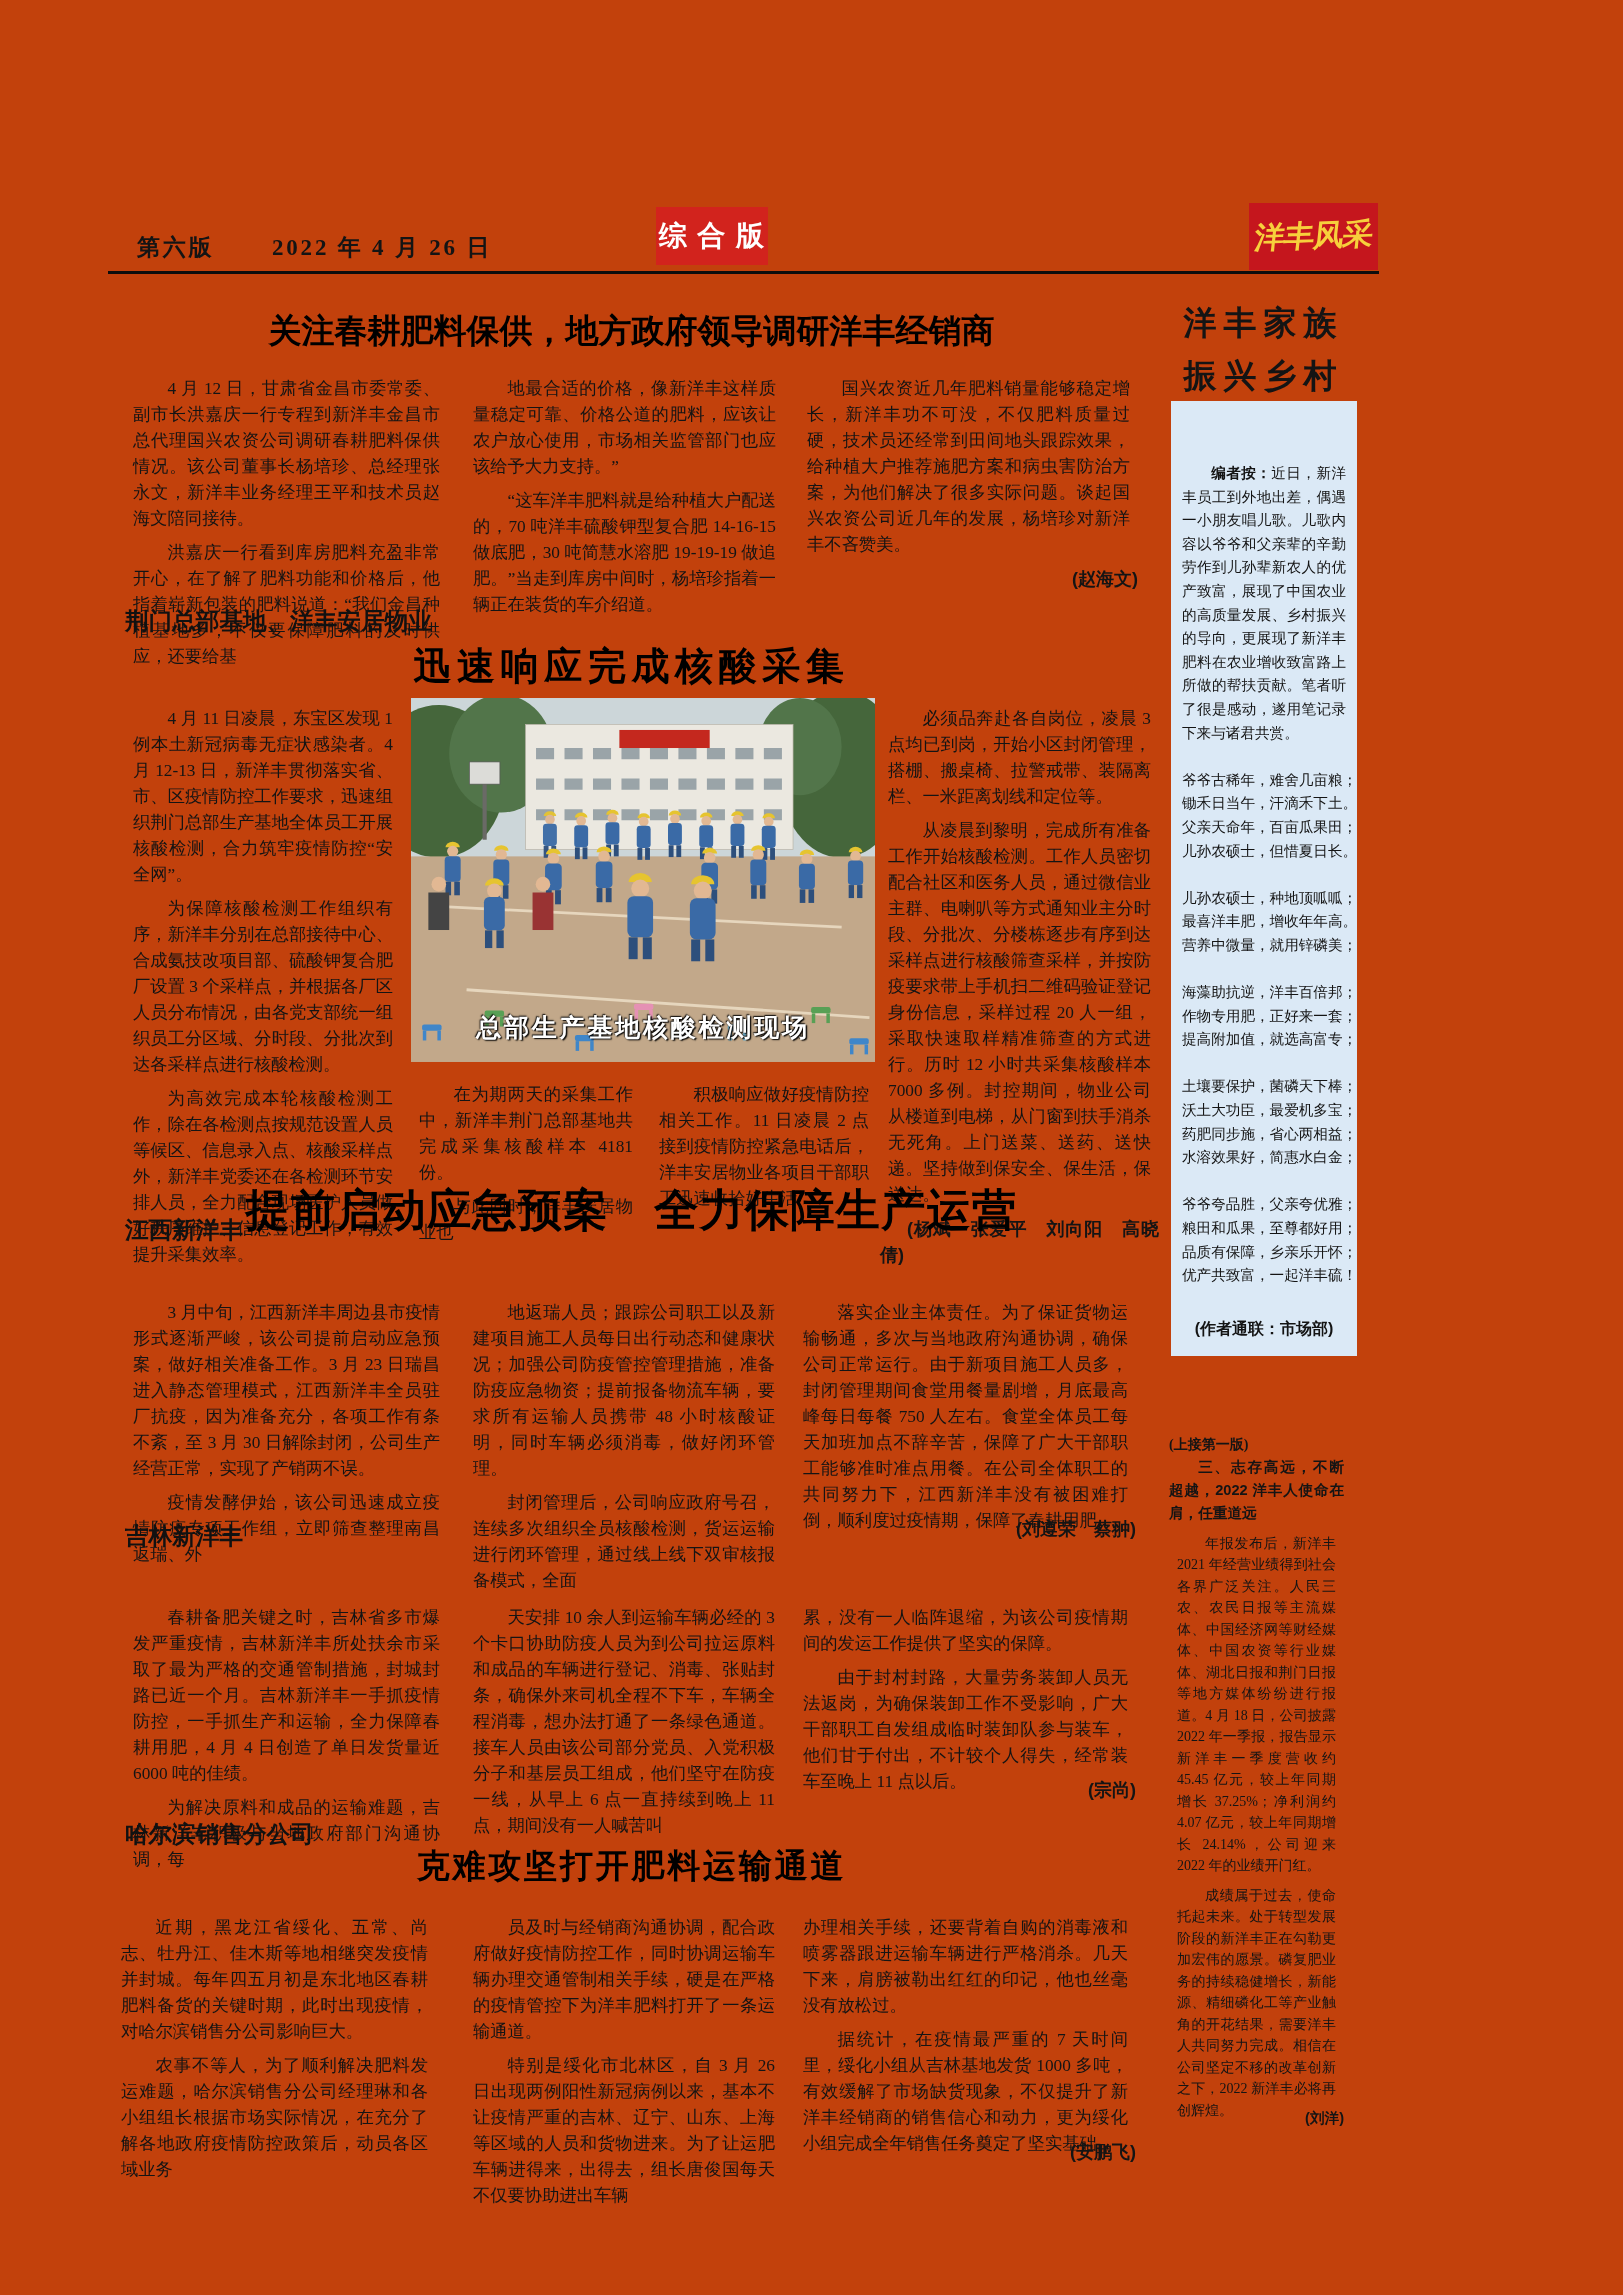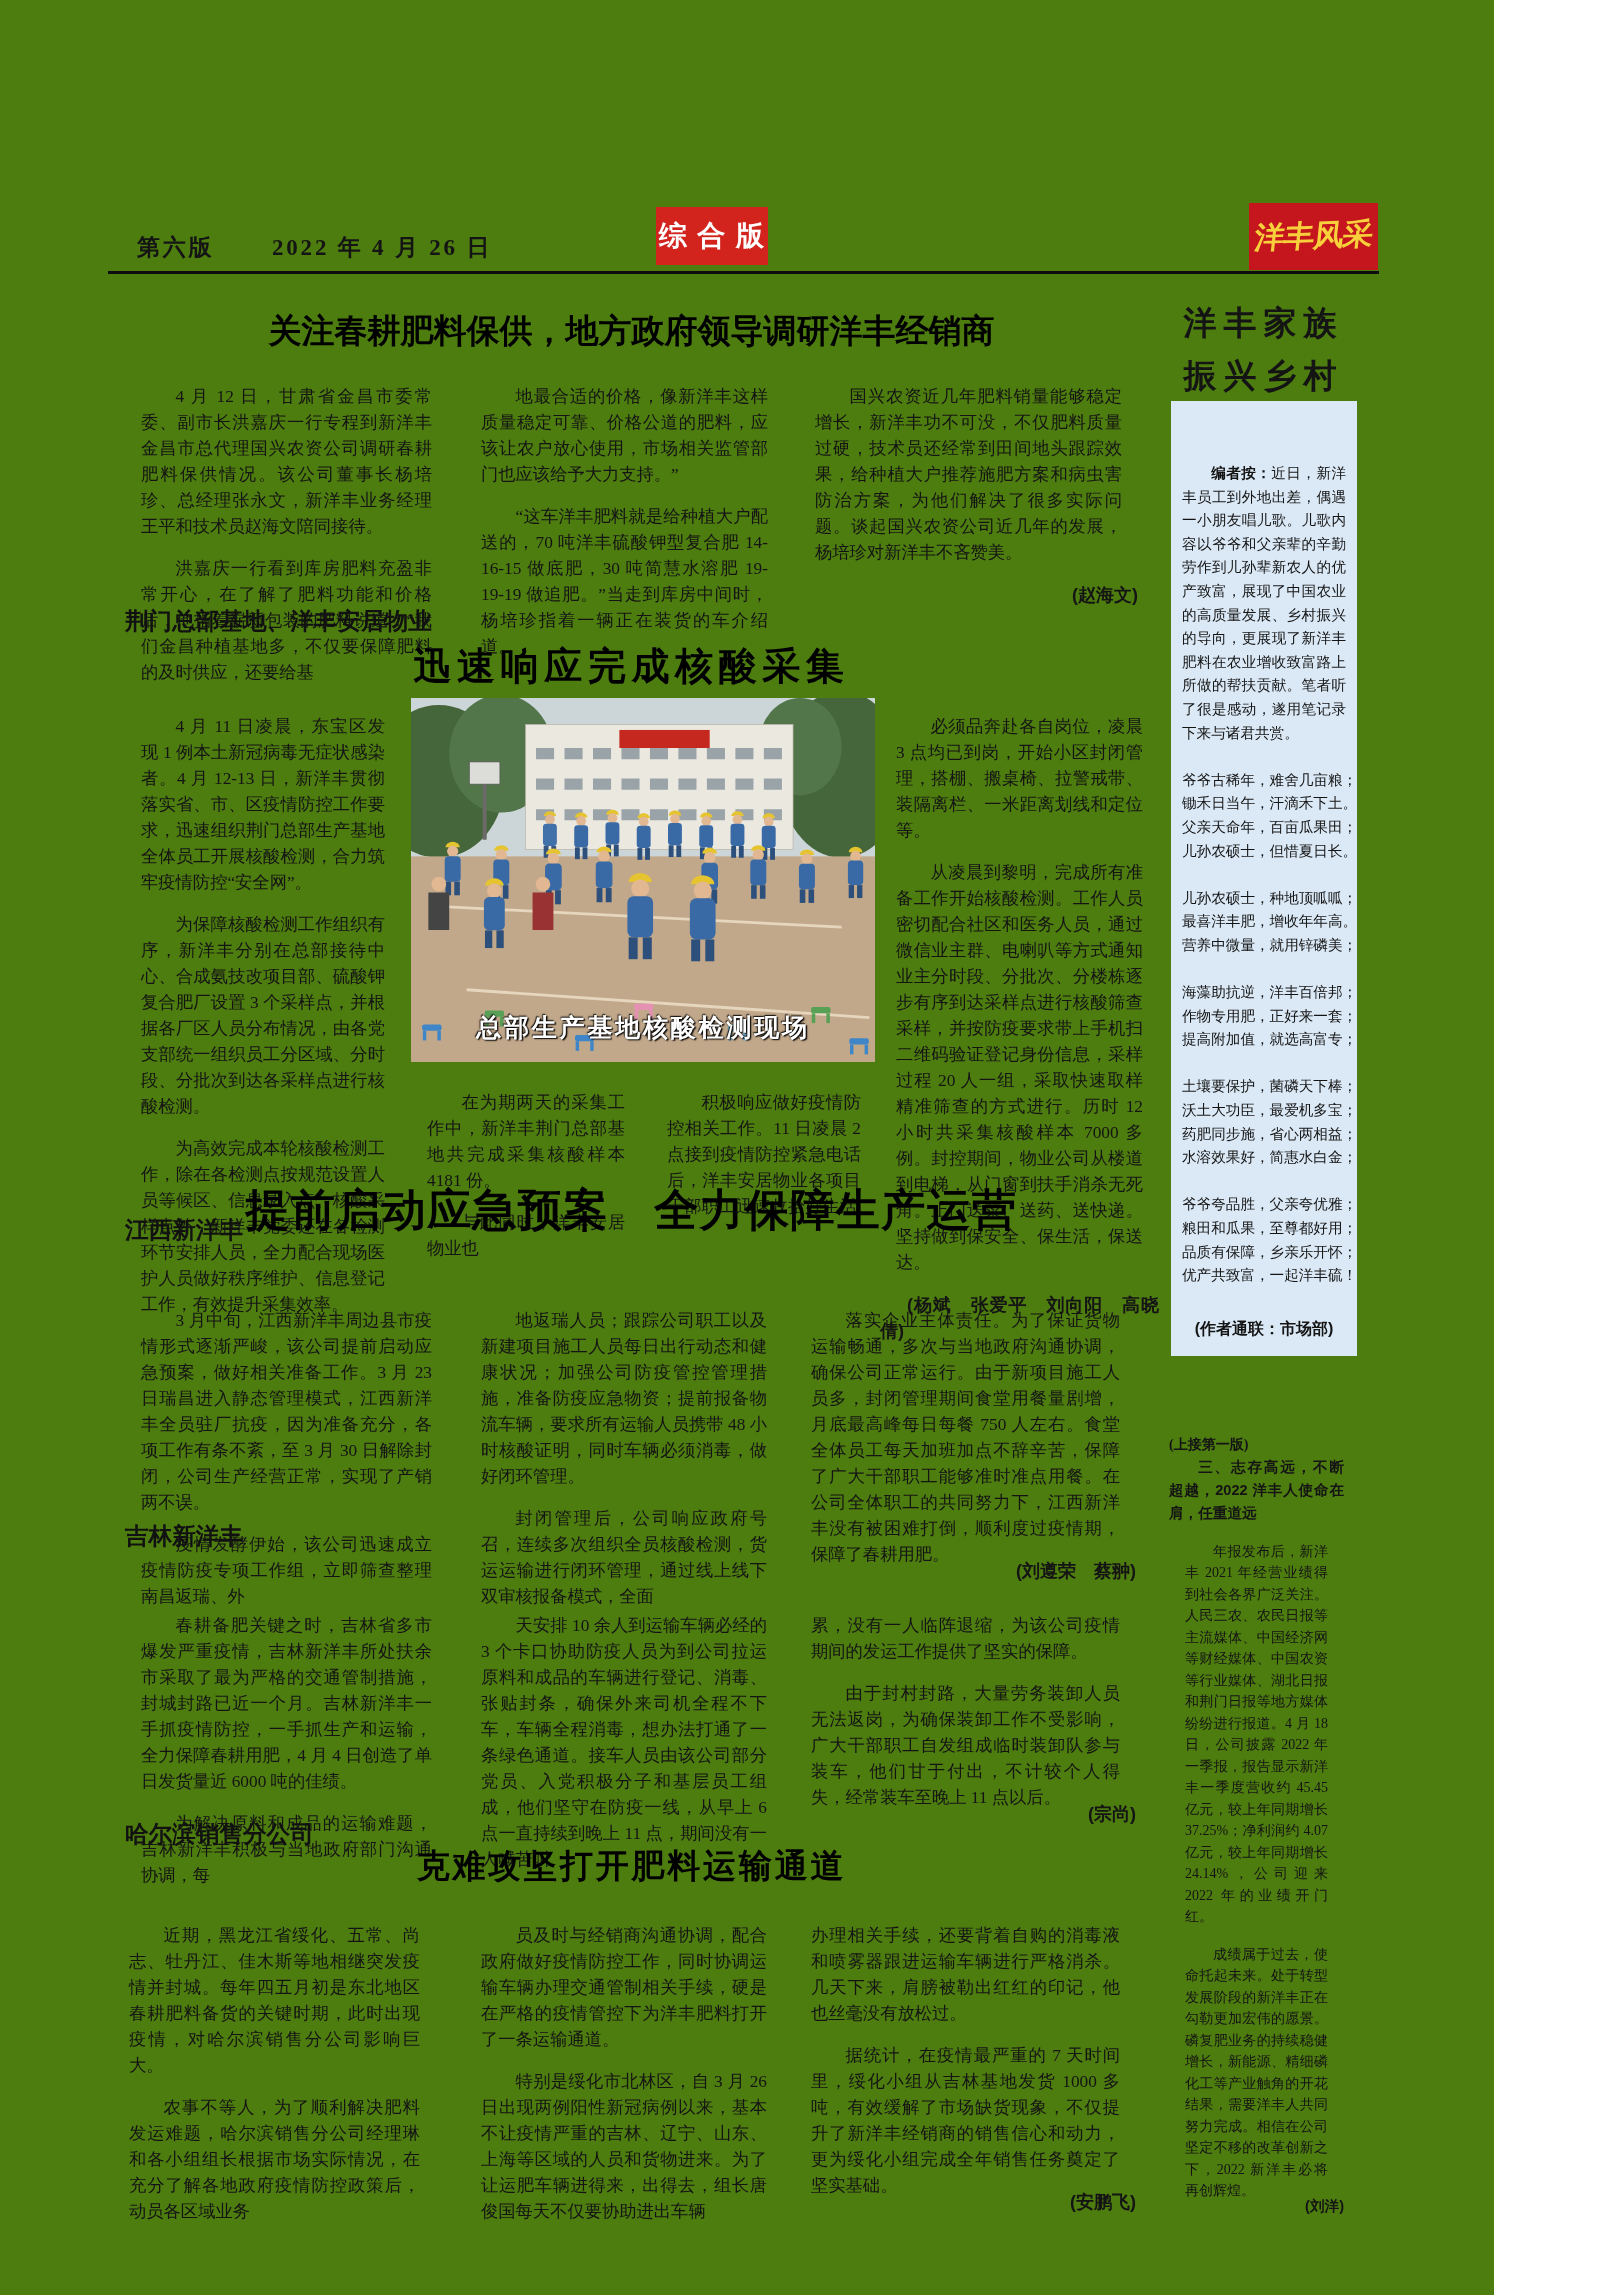--- a/index.html
+++ b/index.html
@@ -1,16 +1,16 @@
 <!DOCTYPE html>
 <html style="font-size:11px"><head>
 <meta charset="utf-8">
 <style>
   html,body{margin:0;padding:0;background:#ffffff;}
-  .page{position:relative;width:1494px;height:2295px;background:#4d7c0f;overflow:hidden;
+  .page{position:relative;width:1623px;height:2295px;background:#c2410c;overflow:hidden;
         font-family:"Liberation Serif","DejaVu Serif",serif;color:#141414;}
   
   .hdr-text{position:absolute;font-size:23px;font-weight:700;letter-spacing:2.8px;}
   .badge{position:absolute;width:112px;height:58px;background:#d2231d;color:#ffffff;
          font-family:"Liberation Sans","DejaVu Sans",sans-serif;font-weight:700;
          font-size:28px;line-height:58px;text-align:center;letter-spacing:1.4px;}
   .masthead{position:absolute;width:129px;height:67px;background:#c5161d;display:flex;
             align-items:center;justify-content:center;}
   .masthead span{color:#f7d03c;font-size:30.5px;font-weight:700;transform:skewX(-8deg) rotate(-2deg);
             letter-spacing:-1.4px;font-family:"Liberation Serif","DejaVu Serif",serif;}
@@ -19,21 +19,21 @@
   .kicker{position:absolute;font-family:"Liberation Sans","DejaVu Sans",sans-serif;
           font-weight:700;font-size:23.6px;color:#111;}
   .title{position:absolute;left:125px;width:1013px;text-align:center;font-weight:700;color:#000;}
   .t1{top:309px;font-size:33px;}
   .t2{top:641px;font-size:38px;letter-spacing:5.6px;}
   .t3{top:1181px;font-size:44px;letter-spacing:1.4px;}
   .t4{top:1546px;font-size:35px;letter-spacing:1.4px;}
   .t5{top:1844px;font-size:33px;letter-spacing:2.8px;}
   .col{position:absolute;font-size:17.3px;line-height:26px;text-align:justify;}
   .col.small{font-size:17.3px;line-height:26px;}
-  .p{margin:16px;text-indent:2em;}
+  .p{margin:8px;text-indent:2em;}
   .byl{font-family:"Liberation Sans","DejaVu Sans",sans-serif;font-weight:700;font-size:18px;}
   .right{text-align:right;margin-top:5.6px;}
   
   .sb-title{position:absolute;left:1167px;top:297px;width:193px;text-align:center;
             font-weight:700;font-size:33px;line-height:53px;letter-spacing:7px;
             font-family:"Liberation Serif","DejaVu Serif",serif;}
   .sb-box{position:absolute;left:1171px;top:401px;width:186px;height:955px;background:#dbe9f6;
           box-sizing:border-box;padding:61px 11px 14px 11px;font-size:14.6px;line-height:23.6px;}
   .sb-note{margin:0;text-indent:2em;text-align:justify;}
   .sb-note b{font-family:"Liberation Sans","DejaVu Sans",sans-serif;}

